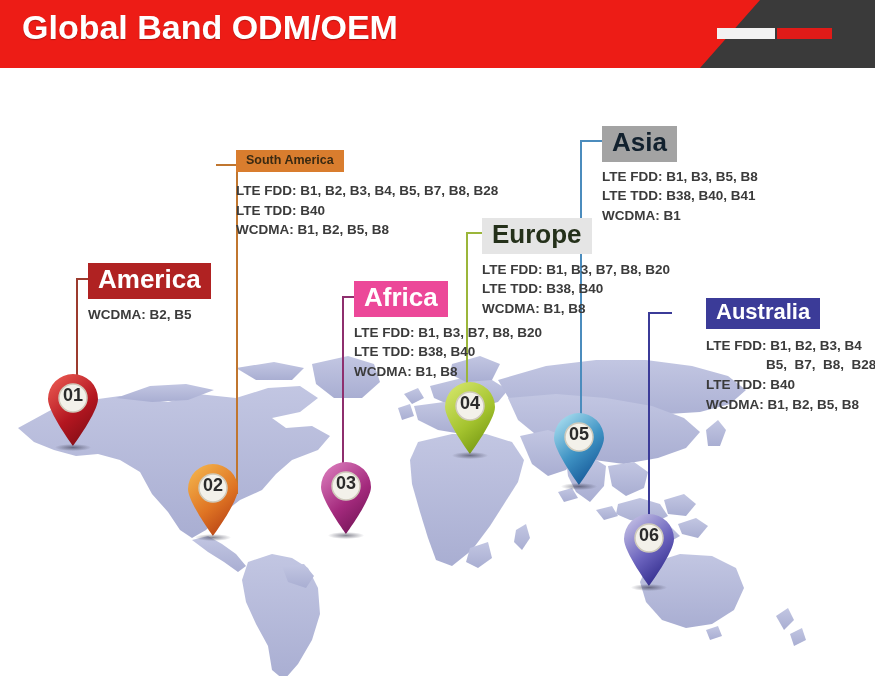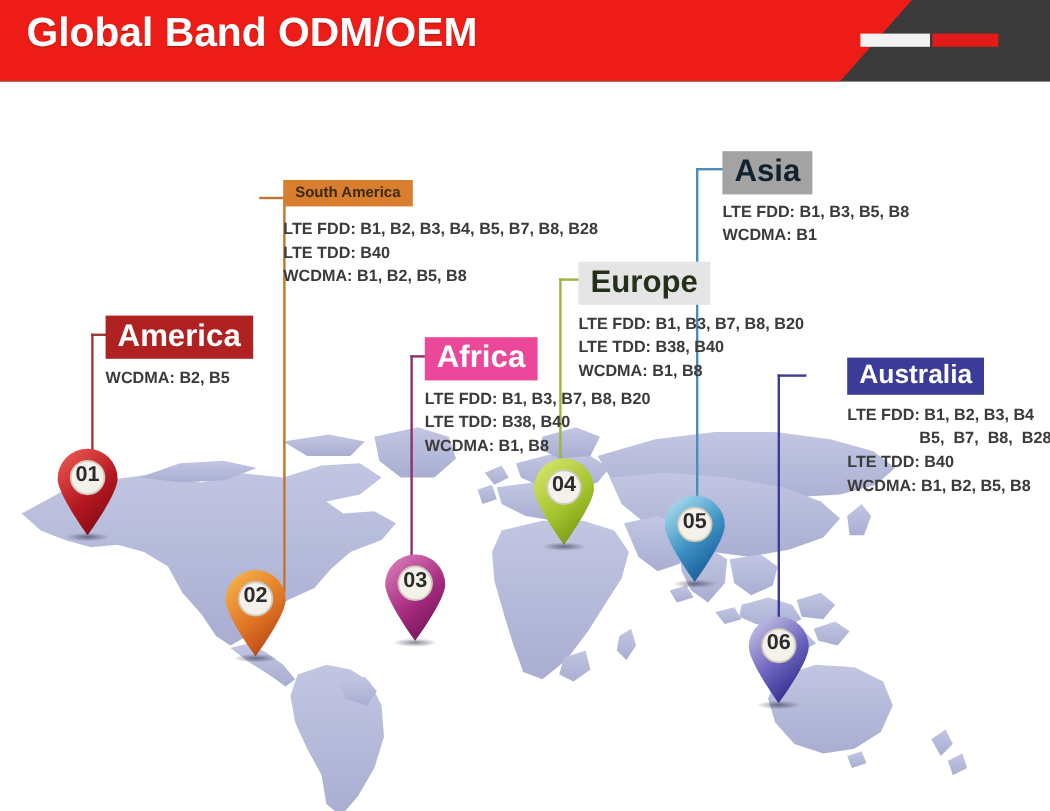--- a/index.html
+++ b/index.html
@@ -285,20 +285,21 @@
       <div class="row">LTE FDD:  B1,  B3,  B7,  B8,  B20</div>
       <div class="row">LTE TDD:  B38,  B40</div>
       <div class="row">WCDMA:  B1,  B8</div>
     </div>
   </div>
 
   <div class="region" style="left:602px; top:126px;">
     <div class="region-label label-big" style="background:#a3a3a3; color:#12212e;">Asia</div>
     <div class="region-body" style="margin-top:5px;">
       <div class="row">LTE FDD:  B1,  B3,  B5,  B8</div>
+      <div class="row">LTE TDD:  B38,  B40,  B41</div>
       <div class="row">WCDMA:  B1</div>
     </div>
   </div>
 
   <div class="region" style="left:670px; top:298px;margin-left:36px;">
     <div class="region-label label-big" style="background:#3b3b98; color:#ffffff; font-size:22px;">Australia</div>
     <div class="region-body" style="margin-top:7px;">
       <div class="row">LTE FDD:  B1,  B2,  B3,  B4</div>
       <div class="row" style="white-space:pre;">                B5,  B7,  B8,  B28</div>
       <div class="row">LTE TDD:  B40</div>
@@ -315,21 +316,21 @@
           <stop offset="100%" stop-color="#7d0d14"></stop>
         </linearGradient>
       </defs>
       <path d="M28,74 C28,74 53,40 53,27 A25,25 0 1 0 3,27 C3,40 28,74 28,74 Z" fill="url(#g01)"></path>
       <circle cx="28" cy="26" r="14" fill="#f3f1ea" stroke="#cfcabb" stroke-width="1.5"></circle>
     </svg>
     <div class="num">01</div>
     <div class="shadow"></div>
   </div>
 
-  <div class="pin" style="left:185px; top:473px;">
+  <div class="pin" style="left:185px; top:462px;">
     <svg width="56" height="76" viewBox="0 0 56 76" xmlns="http://www.w3.org/2000/svg">
       <defs>
         <linearGradient id="g02" x1="0.2" y1="0" x2="0.8" y2="1">
           <stop offset="0%" stop-color="#f3b14a"></stop>
           <stop offset="55%" stop-color="#df7423"></stop>
           <stop offset="100%" stop-color="#b33d14"></stop>
         </linearGradient>
       </defs>
       <path d="M28,74 C28,74 53,40 53,27 A25,25 0 1 0 3,27 C3,40 28,74 28,74 Z" fill="url(#g02)"></path>
       <circle cx="28" cy="26" r="14" fill="#f3f1ea" stroke="#cfcabb" stroke-width="1.5"></circle>

